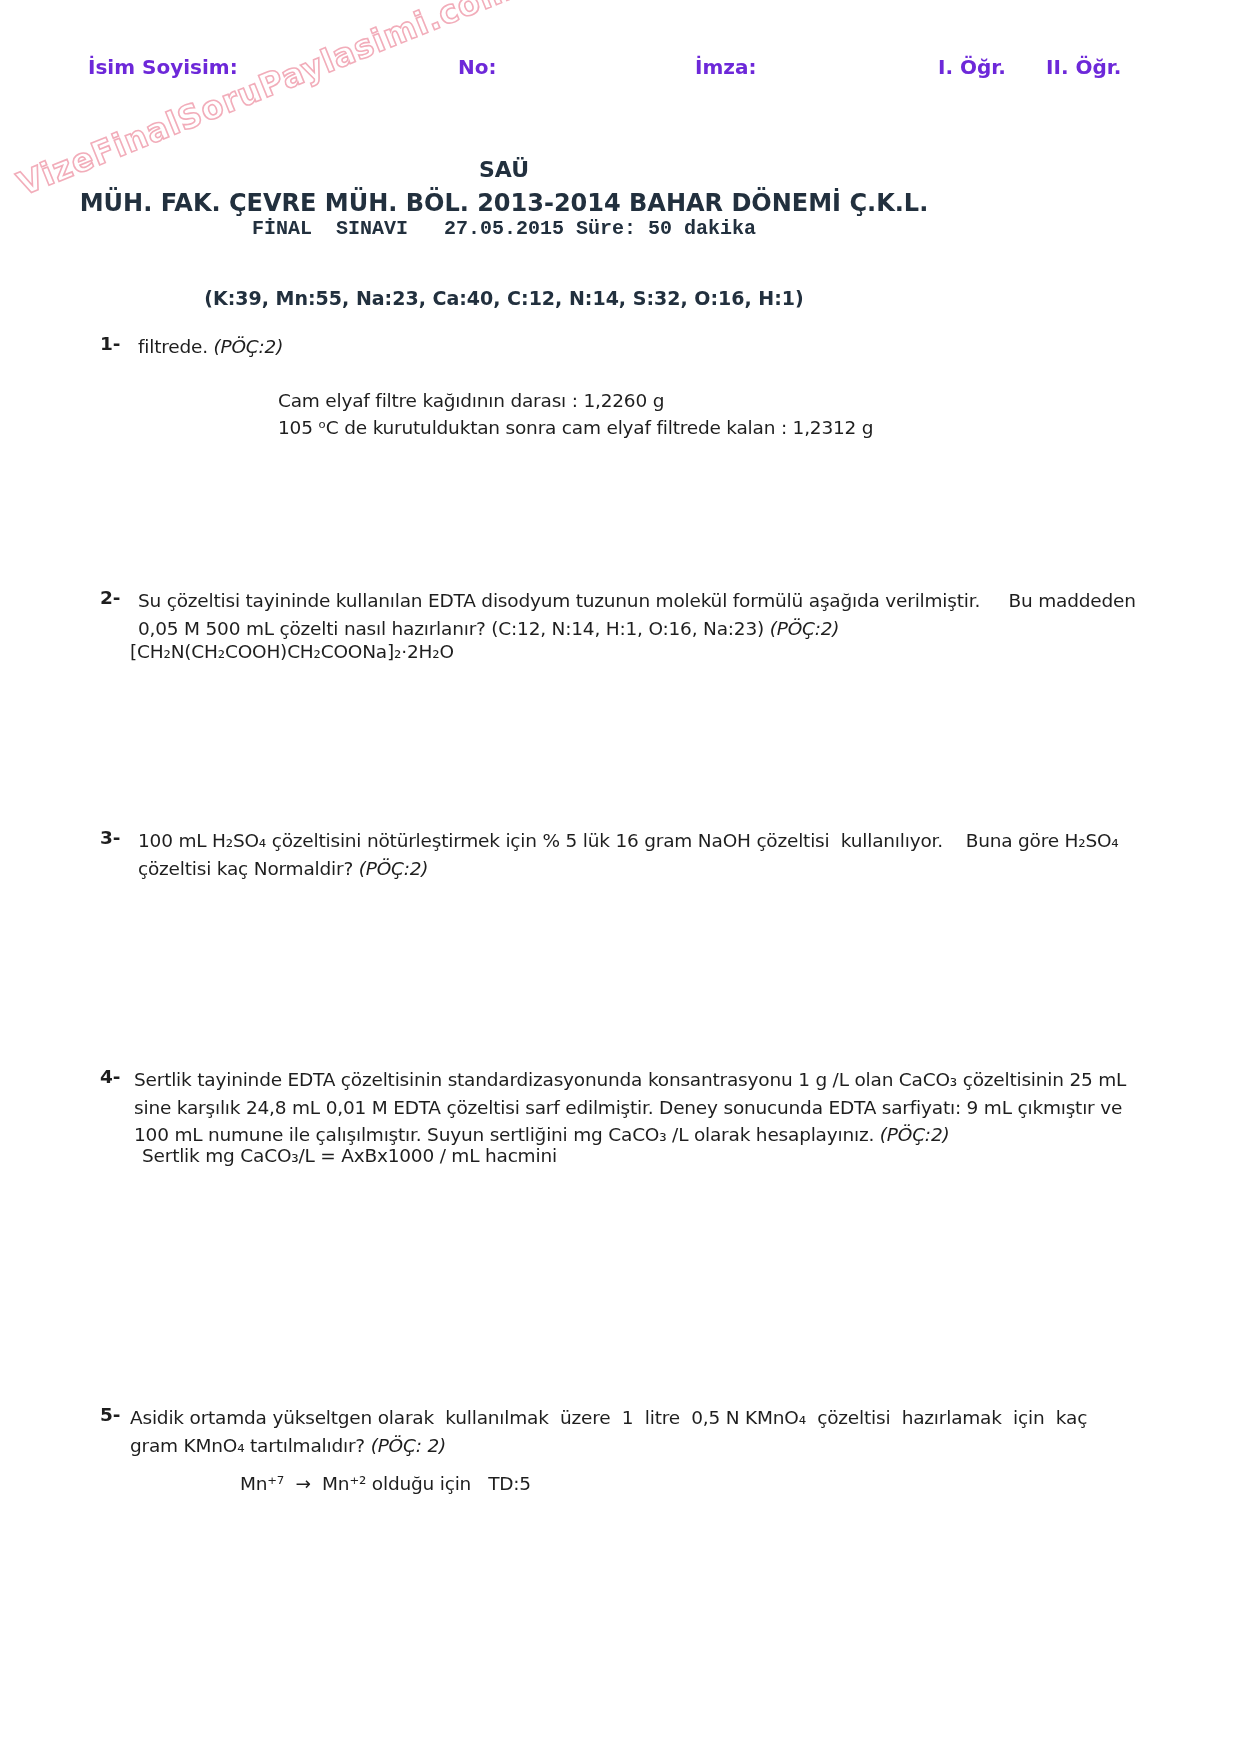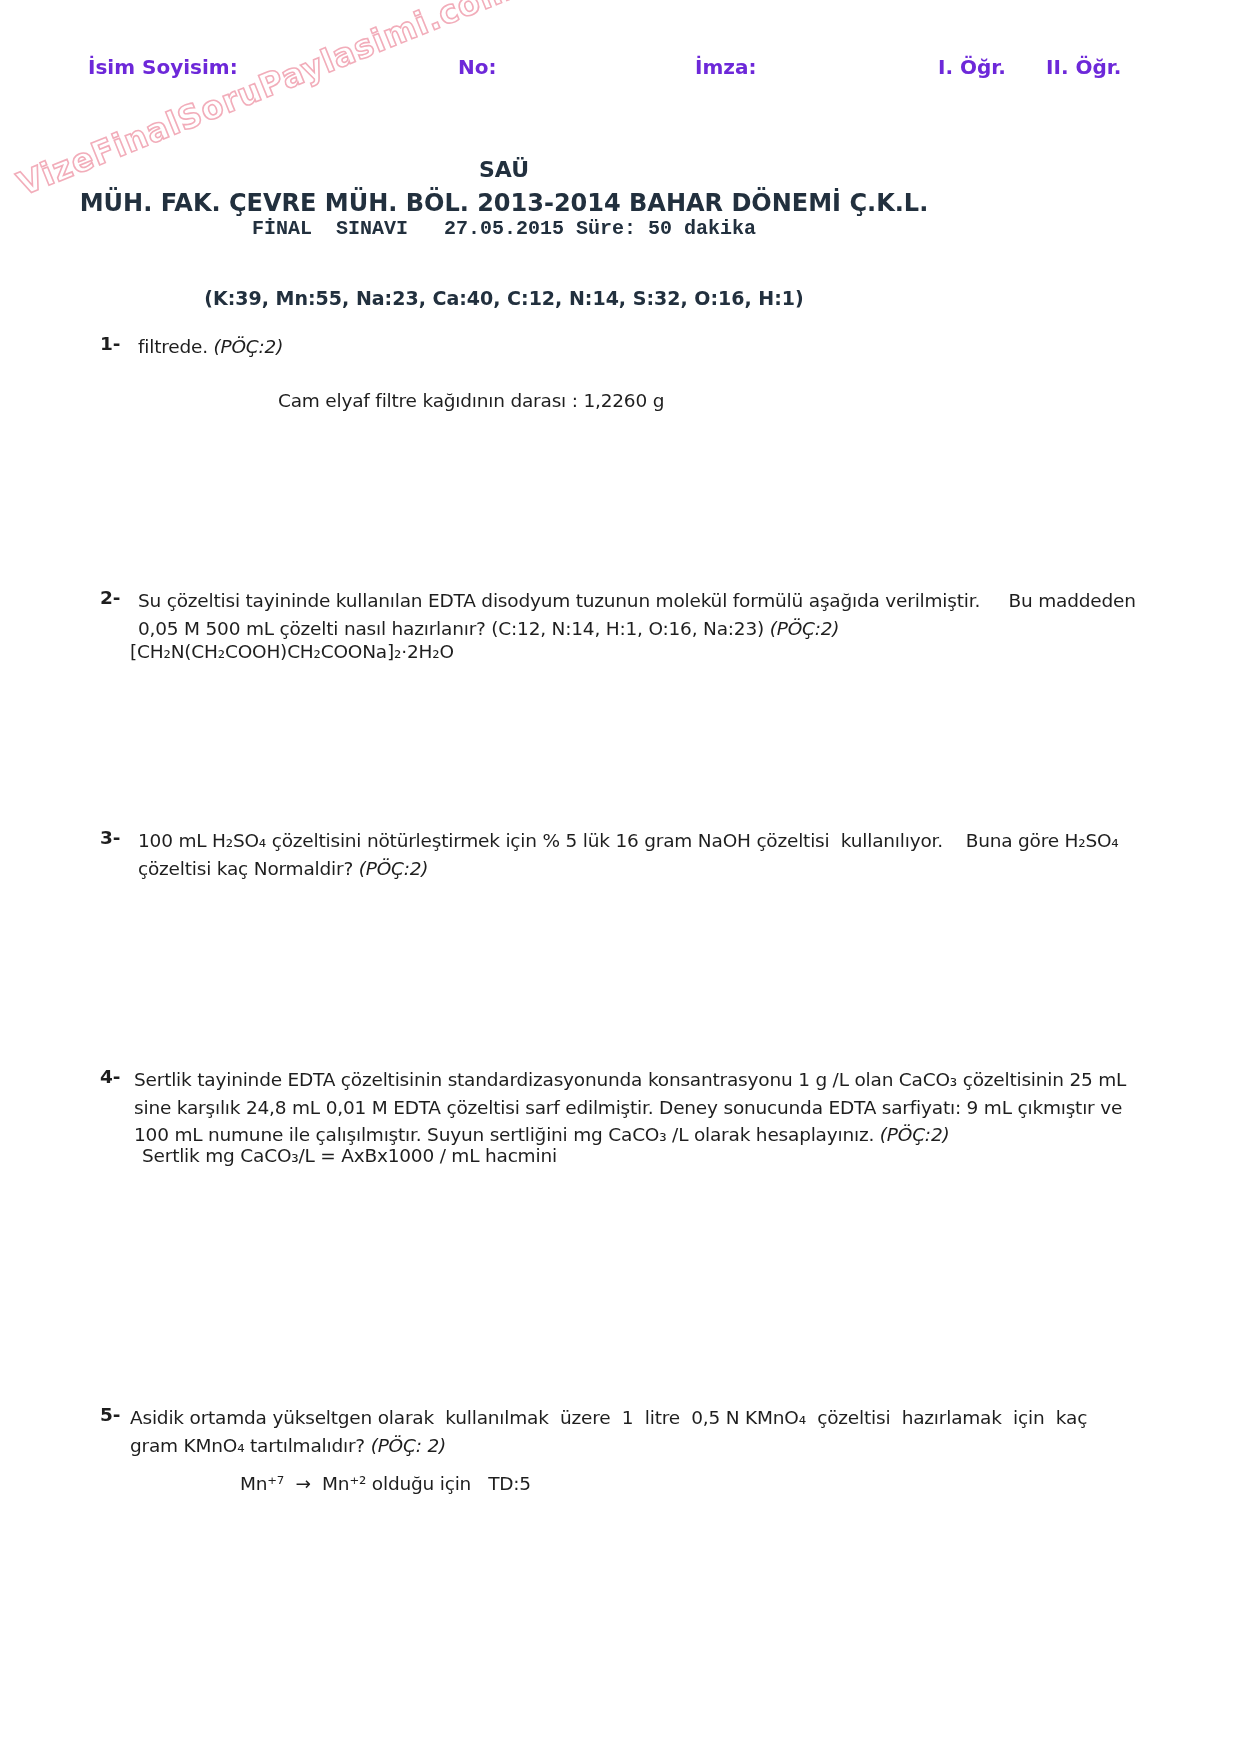--- a/index.html
+++ b/index.html
@@ -82,20 +82,21 @@
   <div class="abs title-line t-sau" style="top:157px">SAÜ</div>
   <div class="abs title-line t-dept" style="top:189px">MÜH. FAK. ÇEVRE MÜH. BÖL. 2013-2014 BAHAR DÖNEMİ Ç.K.L.</div>
   <div class="abs title-line t-info" style="top:217px">FİNAL  SINAVI   27.05.2015 Süre: 50 dakika</div>
   <div class="abs title-line t-atom" style="top:287px">(K:39, Mn:55, Na:23, Ca:40, C:12, N:14, S:32, O:16, H:1)</div>
 
   <div class="abs q" style="top:333px">
     <span class="qnum">1-</span>
     <div class="qtext body-text" style="margin-left:38px"><div class="tline"><span>filtrede. </span><span class="it">(PÖÇ:2)</span></div></div>
   </div>
   <div class="abs body-text" style="left:278px; top:390px">Cam elyaf filtre kağıdının darası : 1,2260 g</div>
+  <div class="abs body-text" style="left:278px; top:417px">105 ᵒC de kurutulduktan sonra cam elyaf filtrede kalan : 1,2312 g</div>
 
   <div class="abs q" style="top:587px">
     <span class="qnum">2-</span>
     <div class="qtext body-text" style="margin-left:38px"><div class="tline"><span>Su çözeltisi tayininde kullanılan EDTA disodyum tuzunun molekül formülü aşağıda verilmiştir.     Bu maddeden</span></div><div class="tline"><span>0,05 M 500 mL çözelti nasıl hazırlanır? (C:12, N:14, H:1, O:16, Na:23) </span><span class="it">(PÖÇ:2)</span></div></div>
   </div>
   <div class="abs body-text" style="left:130px; top:641px">[CH₂N(CH₂COOH)CH₂COONa]₂·2H₂O</div>
 
   <div class="abs q" style="top:827px">
     <span class="qnum">3-</span>
     <div class="qtext body-text" style="margin-left:38px"><div class="tline"><span>100 mL H₂SO₄ çözeltisini nötürleştirmek için % 5 lük 16 gram NaOH çözeltisi  kullanılıyor.    Buna göre H₂SO₄</span></div><div class="tline"><span>çözeltisi kaç Normaldir? </span><span class="it">(PÖÇ:2)</span></div></div>

